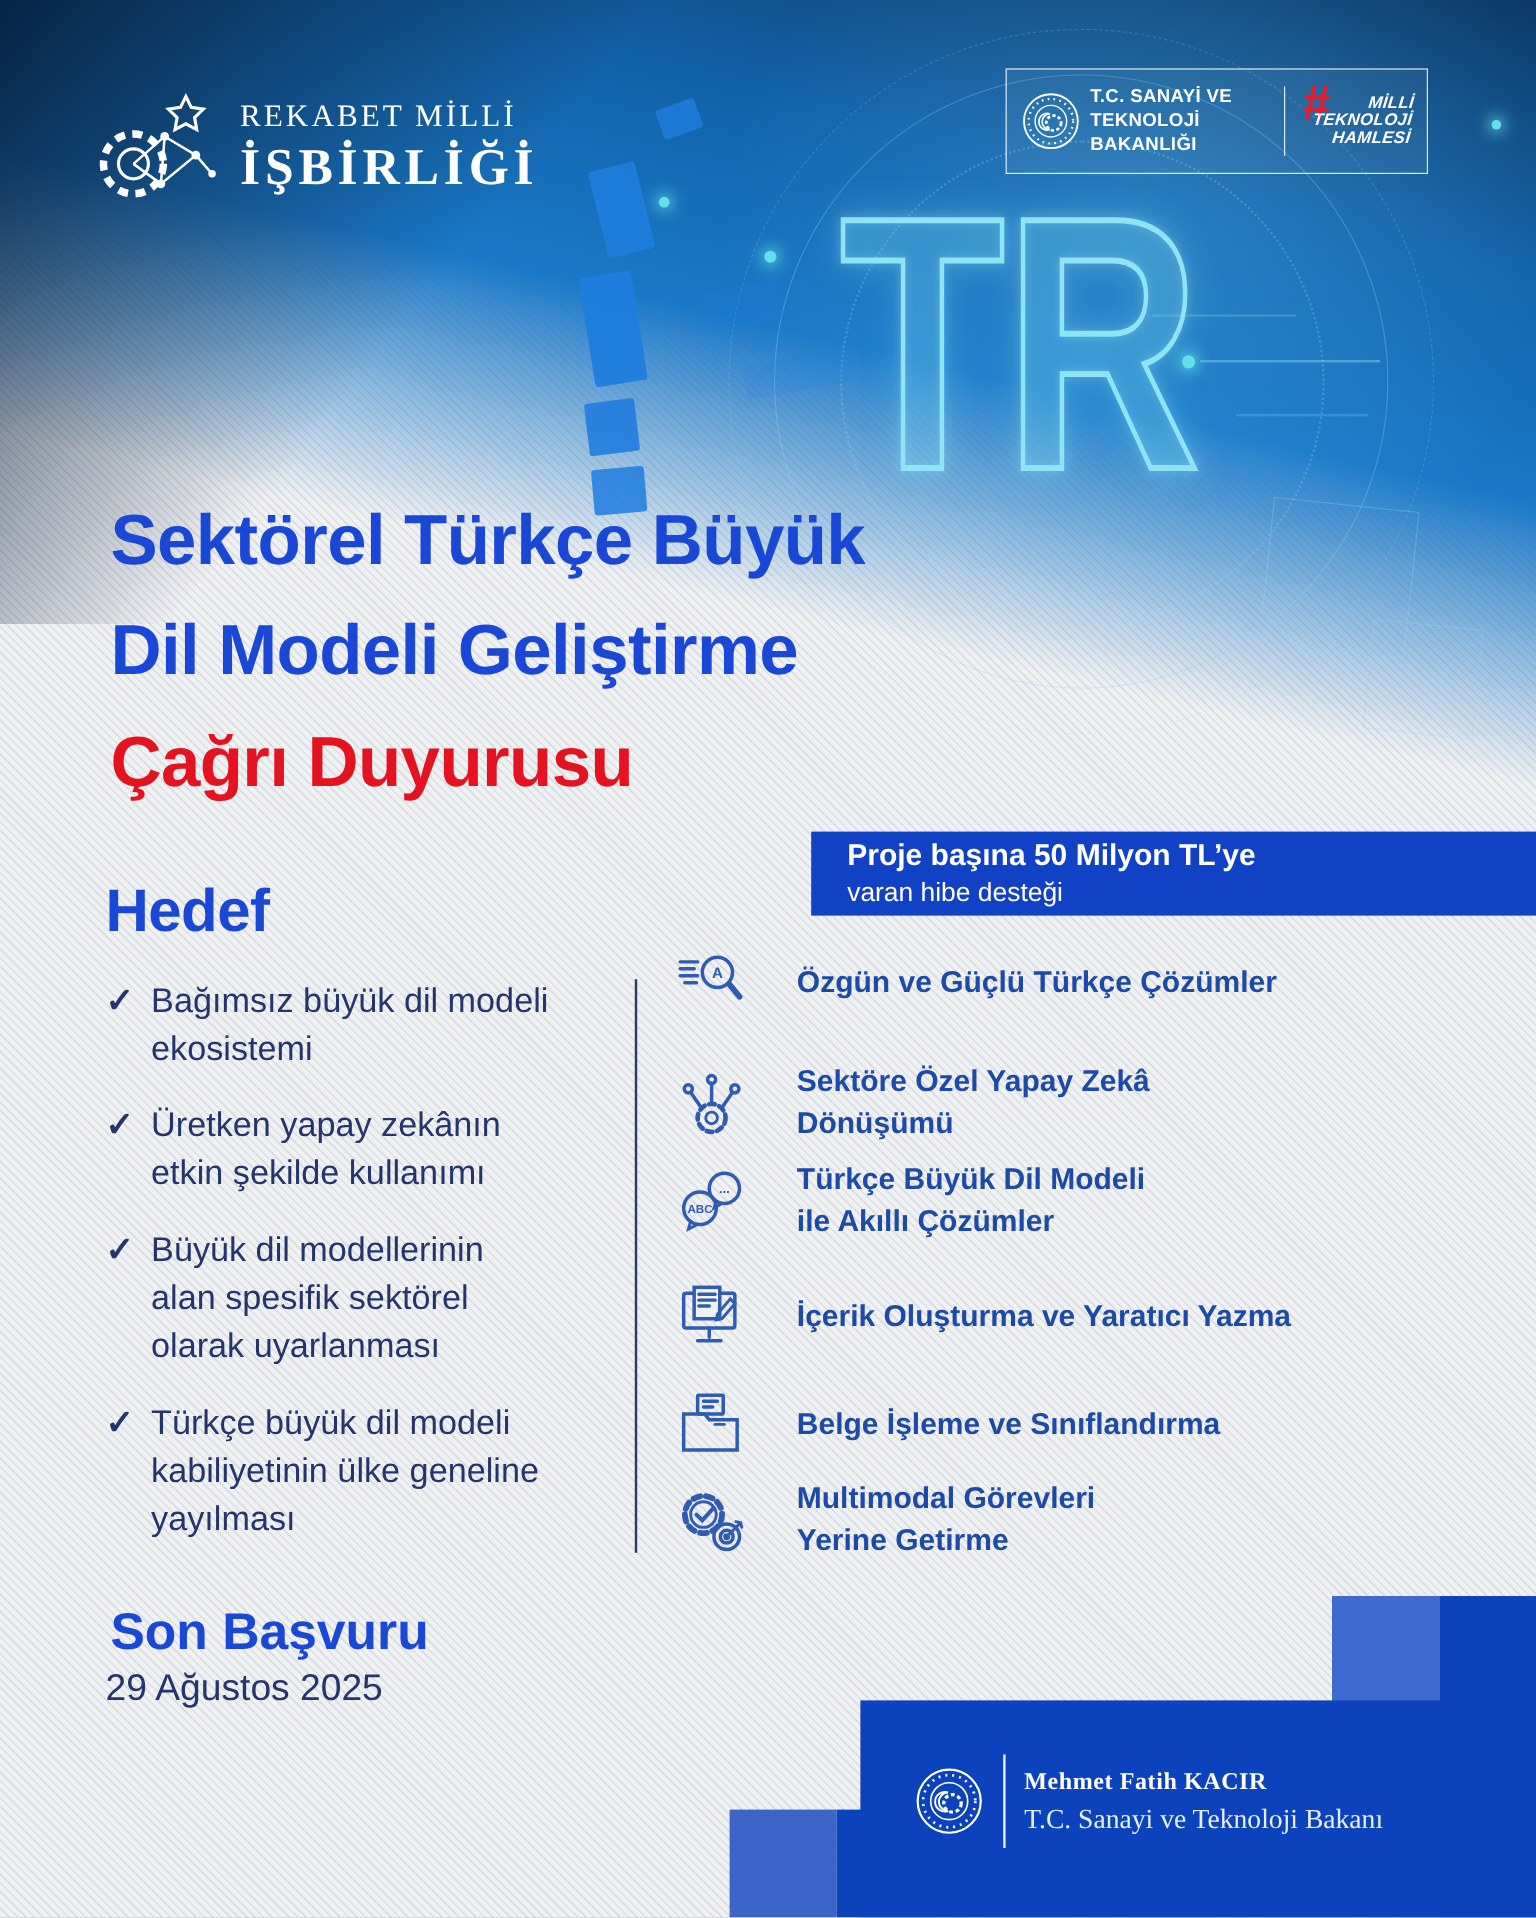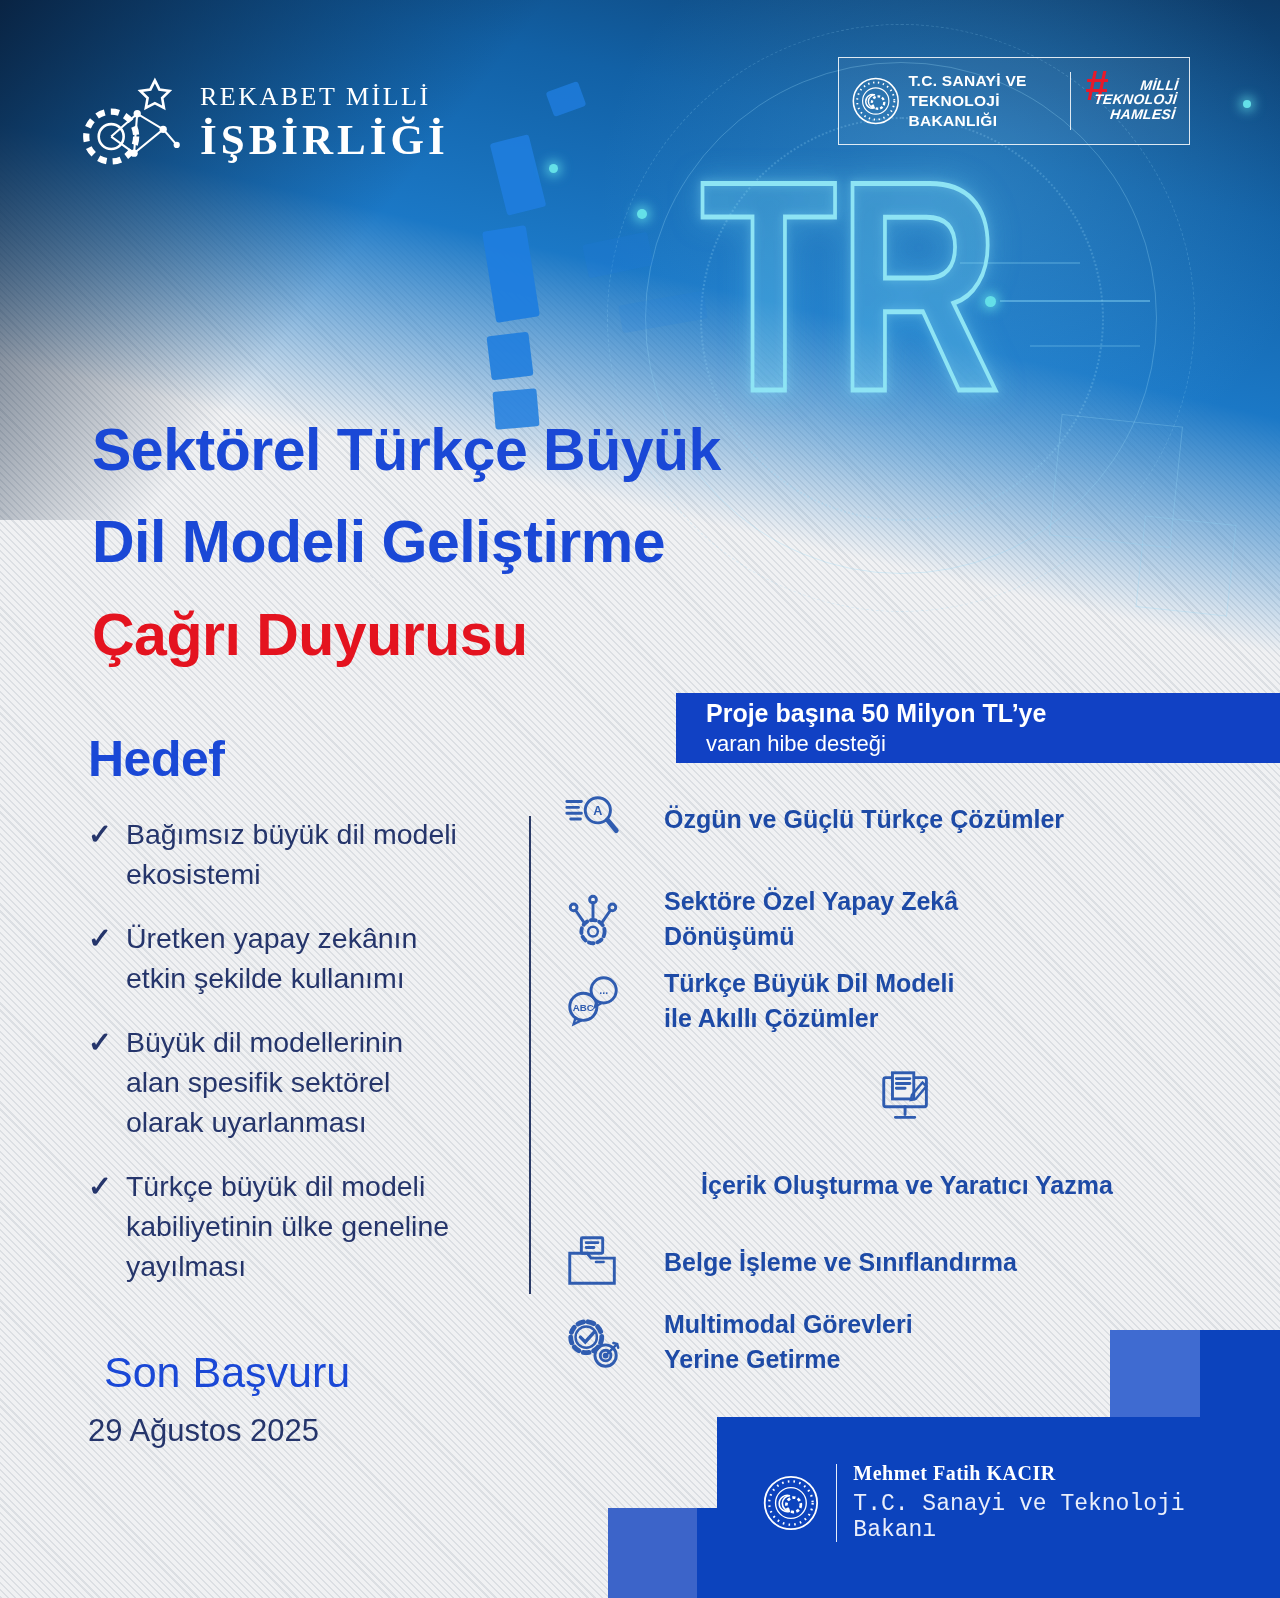--- a/index.html
+++ b/index.html
@@ -55,43 +55,43 @@
   .banner .b2{font-size:22px;line-height:1.3;}
   
   .goals{position:absolute;left:88px;top:730px;width:430px;color:#25356b;}
   .goals h2{margin:0;font-size:50px;color:#1a48d6;font-weight:bold;letter-spacing:-.5px;}
   .goal-list{list-style:none;margin:26px 0 0 0;padding:0;}
   .goal-list li{display:flex;gap:14px;margin-bottom:24px;font-size:28.5px;line-height:40px;}
   .goal-check{font-weight:bold;flex-shrink:0;}
   .goal-lines span{display:block;}
   
   .deadline{position:absolute;left:88px;top:1332px;color:#25356b;}
-  .deadline h2{margin:16px;font-size:43px;color:#1a48d6;font-weight:normal;}
+  .deadline h2{margin:4px;font-size:43px;color:#1a48d6;font-weight:bold;}
   .dl-date{font-size:31px;margin-top:0;}
   .dl-url{font-size:31px;margin-top:6px;}
   
   .divider-v{position:absolute;left:529px;top:816px;width:2px;height:478px;background:#2a3a66;}
   
   .features{position:absolute;left:562px;top:788px;width:690px;}
   .feat{display:flex;align-items:center;gap:40px;}
   .feat .ficon{width:62px;height:62px;flex-shrink:0;color:#2f5cb0;display:flex;align-items:center;justify-content:center;}
   .feat .ftext{font-size:25px;font-weight:bold;color:#1d4aa6;line-height:35px;}
   .feat .ftext span{display:block;}
-  .mb1{margin-bottom:34px;}.mb2{margin-bottom:12px;}.mb3{margin-bottom:30px;}.mb4{margin-bottom:28px;flex-direction:column;}.mb5{margin-bottom:14px;}
+  .mb1{margin-bottom:34px;}.mb2{margin-bottom:12px;}.mb3{margin-bottom:30px;}.mb4{margin-bottom:28px;}.mb5{margin-bottom:14px;}
   
   .blk{position:absolute;background:#0c43bd;}
   .blk-right{left:1200px;top:1330px;width:80px;height:268px;}
   .blk-sq-top{left:1110px;top:1330px;width:90px;height:88px;background:#3f6bd1;}
   .blk-main{left:717px;top:1417px;width:563px;height:181px;}
   .blk-ext{left:697px;top:1508px;width:583px;height:90px;}
   .blk-sq-left{left:608px;top:1508px;width:89px;height:90px;background:#3c64c9;}
   .sig{position:absolute;left:762px;top:1462px;display:flex;align-items:center;gap:16px;color:#fff;}
   .sig-sep{width:1.5px;height:78px;background:rgba(255,255,255,.9);}
   .sig-name{font-family:"Liberation Serif",serif;font-size:20px;font-weight:bold;letter-spacing:.5px;}
-  .sig-title{font-family:Liberation Mono, monospace;font-size:23px;color:#e9eefb;margin-top:6px;}
+  .sig-title{font-family:Liberation Serif, serif;font-size:23px;color:#e9eefb;margin-top:6px;}
 </style>
 </head>
 <body>
 
 <div id="poster">
 
   <div class="bg-grad"></div>
   <div class="bg-grad2"></div>
   <div class="bg-glow"></div>
 

